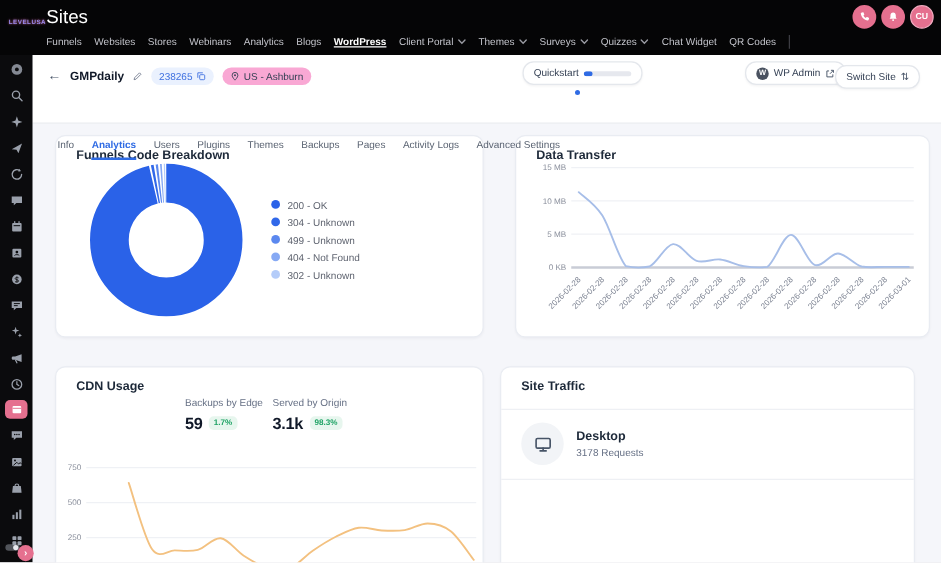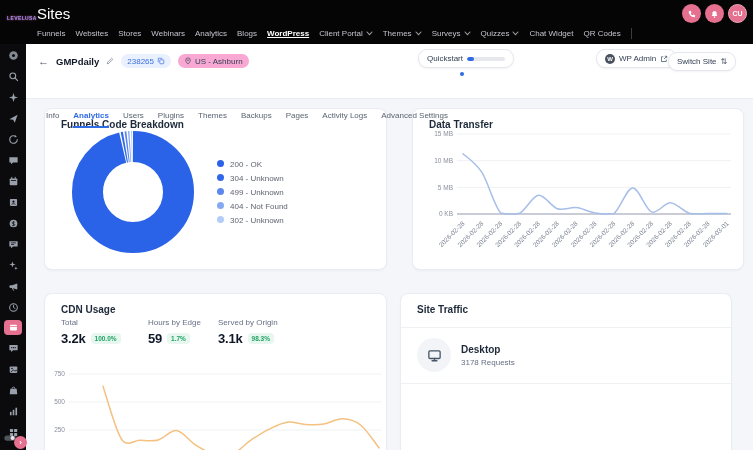--- a/index.html
+++ b/index.html
@@ -462,29 +462,22 @@
         <text x="253.42857142857144" y="98" text-anchor="end" font-size="6.5" fill="#7A8090" transform="rotate(-45 253.42857142857144 98)">2026-02-28</text>
         <text x="272.2857142857143" y="98" text-anchor="end" font-size="6.5" fill="#7A8090" transform="rotate(-45 272.2857142857143 98)">2026-02-28</text>
         <text x="291.1428571428571" y="98" text-anchor="end" font-size="6.5" fill="#7A8090" transform="rotate(-45 291.1428571428571 98)">2026-02-28</text>
         <text x="310" y="98" text-anchor="end" font-size="6.5" fill="#7A8090" transform="rotate(-45 310 98)">2026-03-01</text>
       </svg>
   </div>
 
   <div class="card" id="card-cdn">
     <div class="card-title">CDN Usage</div>
     <div class="cdn-stats" id="cdn-stats">
-        <div class="stat-col" style="left: 16px;">
-          <div class="stat-label">Total</div>
-          <div class="stat-valrow">
-            <span class="stat-value">3.2k</span>
-            <span class="stat-pill" style="background: rgb(231, 246, 238); color: rgb(31, 163, 101);">100.0%</span>
-          </div>
-        </div>
         <div class="stat-col" style="left: 103px;">
-          <div class="stat-label">Hours by Edge</div>
+          <div class="stat-label">Backups by Edge</div>
           <div class="stat-valrow">
             <span class="stat-value">59</span>
             <span class="stat-pill" style="background: rgb(231, 246, 238); color: rgb(31, 163, 101);">1.7%</span>
           </div>
         </div>
         <div class="stat-col" style="left: 173px;">
           <div class="stat-label">Served by Origin</div>
           <div class="stat-valrow">
             <span class="stat-value">3.1k</span>
             <span class="stat-pill" style="background: rgb(231, 246, 238); color: rgb(31, 163, 101);">98.3%</span>

